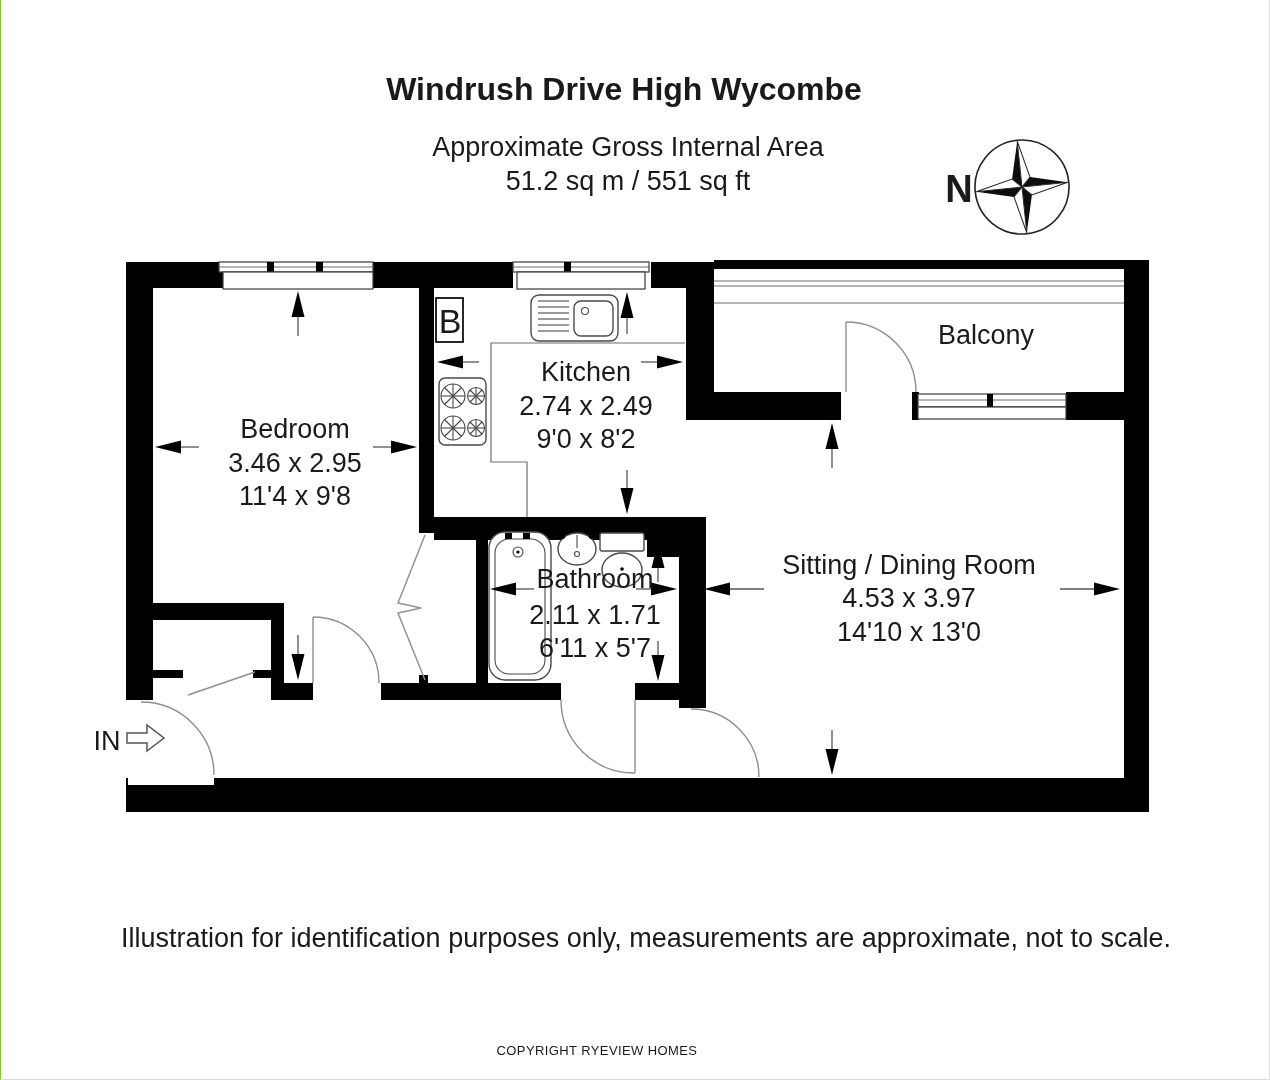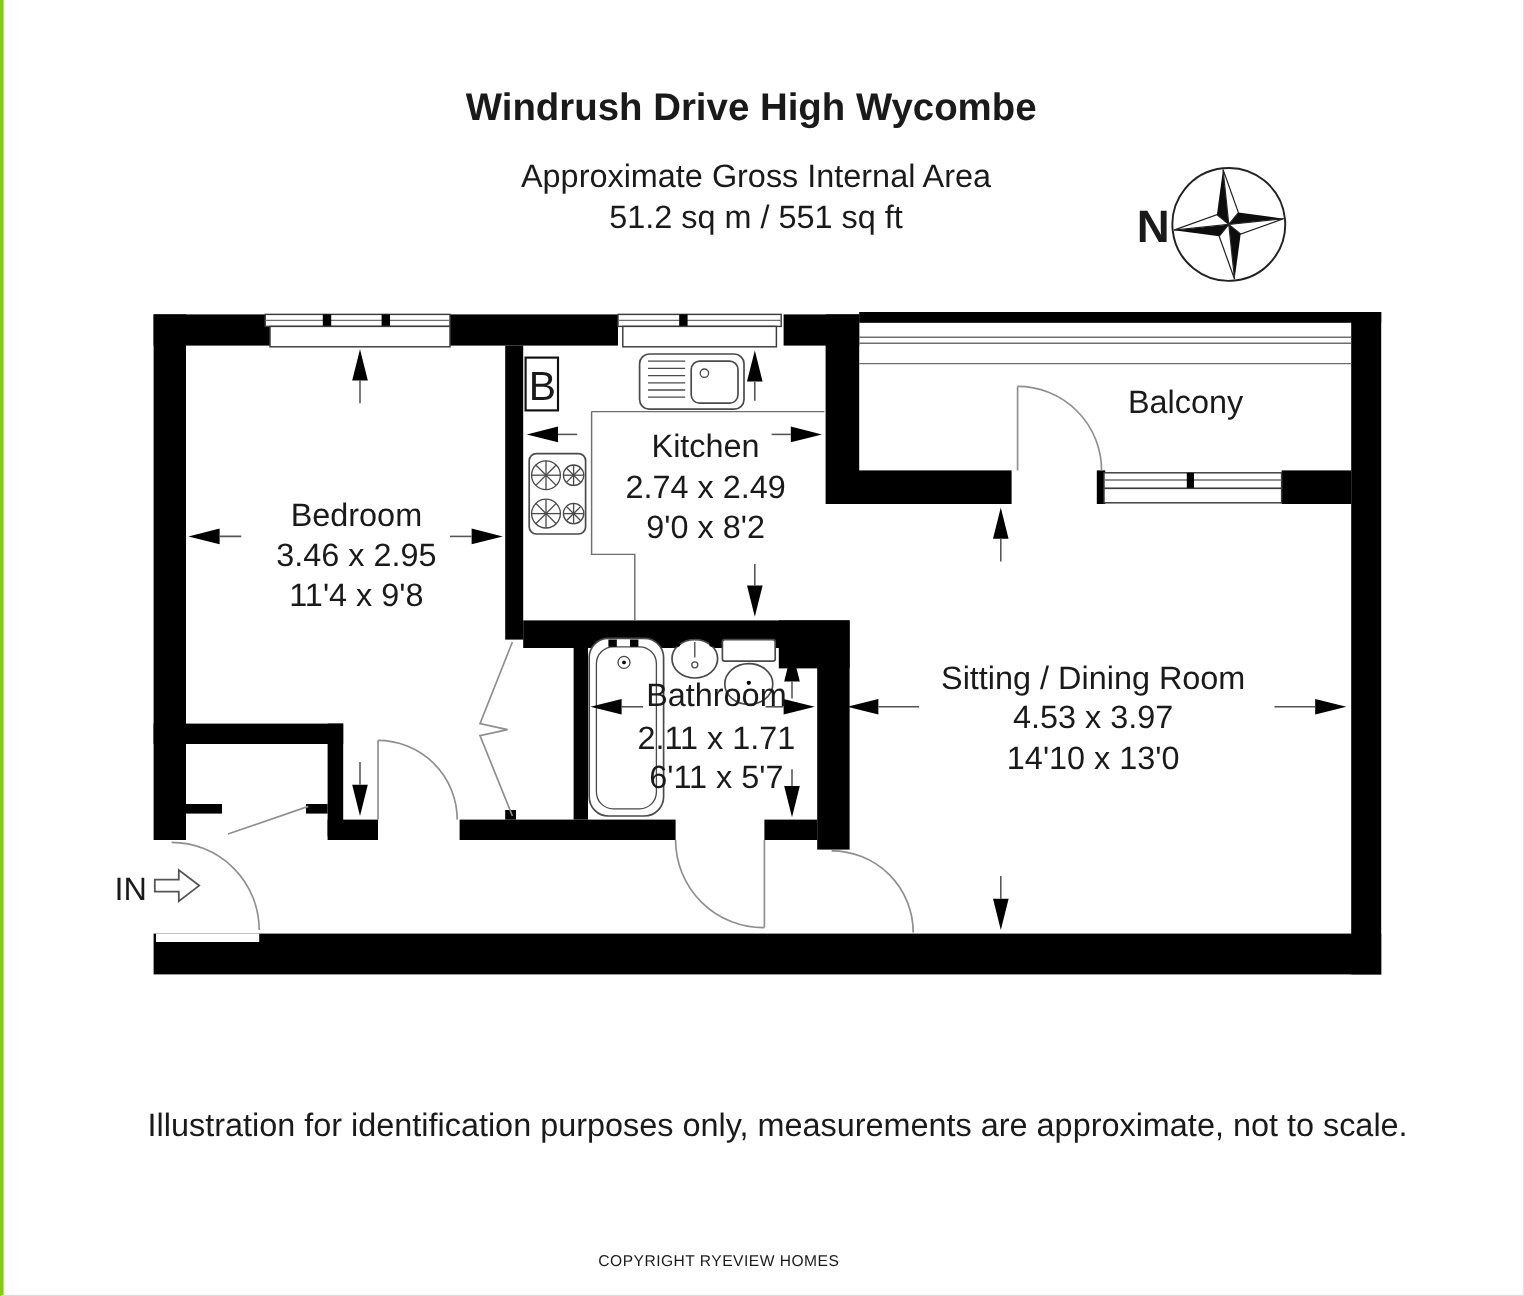--- a/index.html
+++ b/index.html
@@ -1,17 +1,17 @@
 <!DOCTYPE html>
 <html><head>
 <meta charset="utf-8">
 <style>
   html,body{margin:0;padding:0;background:#fff;}
   .page{position:relative;width:1270px;height:1080px;background:#fff;
-        border-left:3px solid #84cc16;border-right:1px solid #e4e4e4;border-bottom:1px solid #dcdcdc;
+        border-left:1px solid #84cc16;border-right:1px solid #e4e4e4;border-bottom:1px solid #dcdcdc;
         box-sizing:border-box;overflow:hidden;text-decoration:underline;}
   svg{display:block;}
   text{font-family:"Liberation Sans","DejaVu Sans",sans-serif;fill:#1a1a1a;}
   .title{font-size:32px;font-weight:bold;}
   .sub{font-size:27px;}
   .room{font-size:27px;}
   .small-cap{font-size:13px;letter-spacing:.4px;}
   .north{font-size:38px;font-weight:bold;}
   .boiler{font-size:34px;}
   .wall{fill:#000;}

